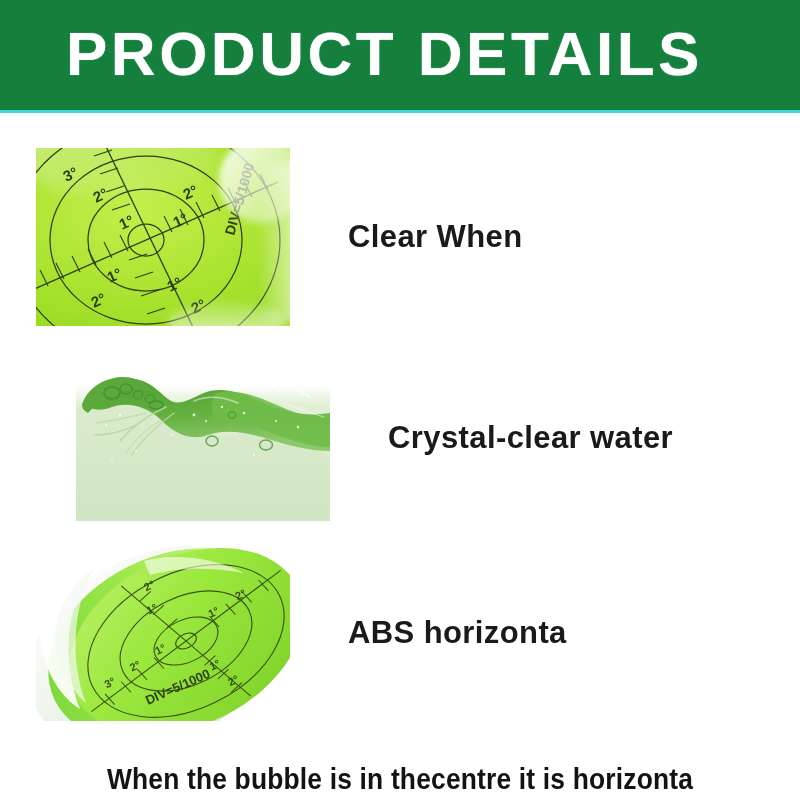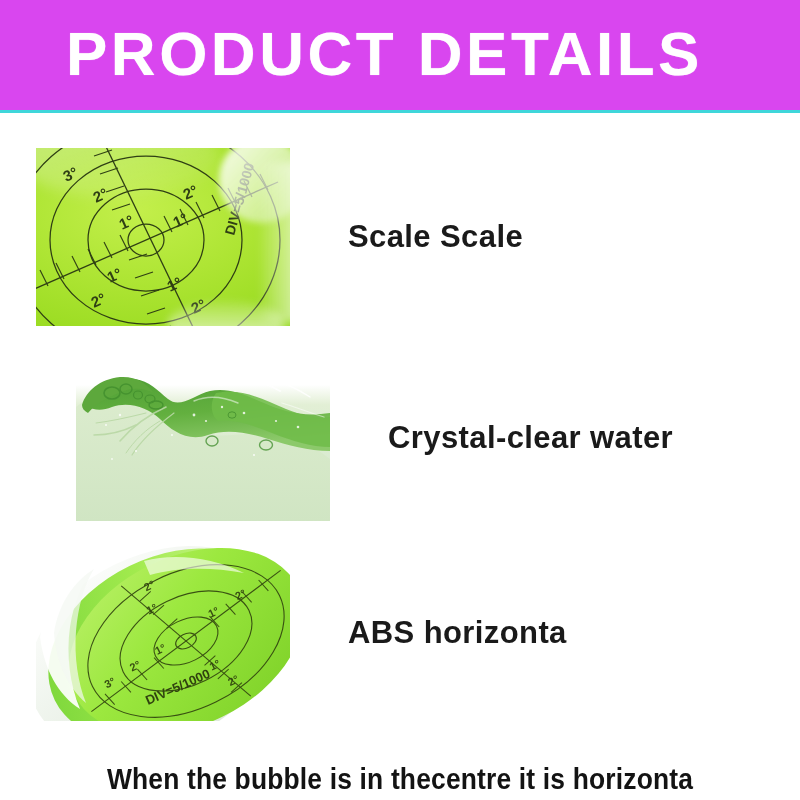--- a/index.html
+++ b/index.html
@@ -16,21 +16,21 @@
     position: relative;
   }
 
   
   #header-banner {
     position: absolute;
     left: 0;
     top: 0;
     width: 800px;
     height: 113px;
-    background: #d946ef;
+    background: #15803d;
     border-bottom: 3px solid #3fd6da;
     box-sizing: border-box;
   }
   #header-title {
     position: absolute;
     left: 66px;
     top: 50%;
     transform: translateY(-52%);
     color: #ffffff;
     font-family: "Liberation Sans", sans-serif;
@@ -245,21 +245,21 @@
 
         <g fill="#2f3f14" font-family="Liberation Sans, sans-serif" font-weight="bold" font-size="14">
           <text x="198" y="88" transform="rotate(-74 198 88)">DIV=5/1000</text>
         </g>
       </svg>
       <div class="rim-top"></div>
       <div class="rim-right"></div>
       <div class="rim-bottom"></div>
     </div>
   </div>
-  <div class="feature-label">Scale Scale</div>
+  <div class="feature-label">Clear When</div>
 </div>
 
 <div class="feature-row" id="feature-row-1">
   <div class="feature-media">
     <div class="water-photo">
       <svg class="water-svg" viewBox="0 0 254 166" preserveAspectRatio="none">
         <defs>
           <linearGradient id="wgDark" x1="0" y1="0" x2="0.3" y2="1">
             <stop offset="0%" stop-color="#4e9e35"></stop>
             <stop offset="55%" stop-color="#63b03f"></stop>

